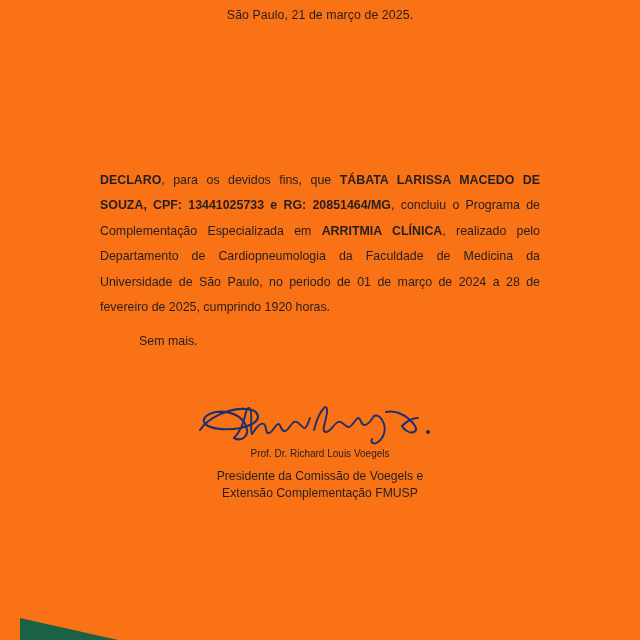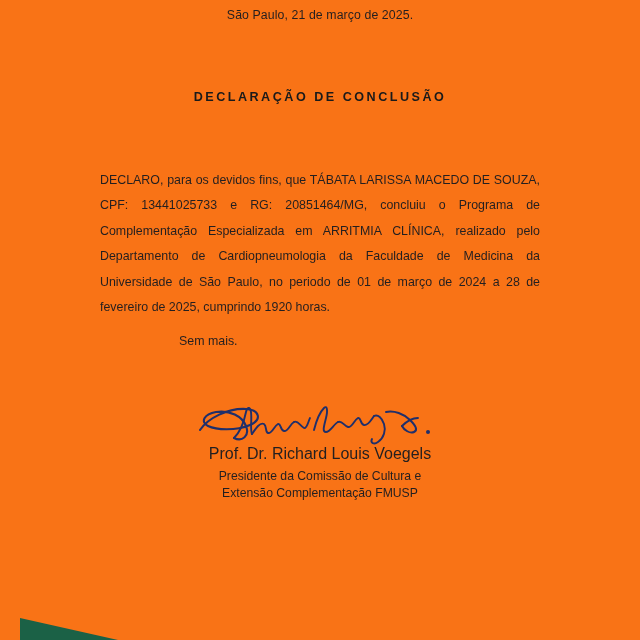--- a/index.html
+++ b/index.html
@@ -67,69 +67,67 @@
   }
   .body-para {
     margin: 0;
     font-size: 12.4px;
     line-height: 25.4px;
     text-align: justify;
     text-justify: inter-word;
     color: #231f20;
   }
   .body-para b {
-    font-weight: normal;
+    font-weight: bold;
   }
 
   .closing {
     position: absolute;
     top: 330px;
     left: 139px;
     font-size: 12.4px;
     line-height: 22px;
     color: #231f20;
-    margin-left: 40px;
   }
 
   
   .sign-block {
     position: absolute;
     top: 396px;
     left: 0;
     right: 0;
     text-align: center;
   }
   .signature-mark {
     display: block;
     margin: 0 auto;
     width: 260px;
     height: 52px;
   }
   .sign-name {
     margin-top: -4px;
-    font-size: 16px;
+    font-size: 10px;
     line-height: 19px;
     color: #231f20;
   }
   .sign-role {
     margin-top: 5px;
     font-size: 12.2px;
     line-height: 16.5px;
     color: #231f20;
   }
   .sign-role span { display: block; }
 </style>
 </head>
 <body>
 
 <div class="page">
 
   <div class="date-line">São Paulo, 21 de março de 2025.</div>
 
-  <div class="doc-title">DECLARAÇÃO DE CONCLUSÃO</div>
 
   <div class="body-block">
     <p class="body-para"><b>DECLARO</b><span>, para os devidos fins, que </span><b>TÁBATA LARISSA MACEDO DE SOUZA</b><b>, CPF: </b><b>13441025733</b><b> e RG: </b><b>20851464/MG</b><span>, concluiu o Programa de Complementação Especializada em </span><b>ARRITMIA CLÍNICA</b><span>, realizado pelo Departamento de Cardiopneumologia da Faculdade de Medicina da Universidade de São Paulo, no periodo de 01 de março de 2024 a 28 de fevereiro de 2025, cumprindo 1920 horas.</span></p>
   </div>
 
   <div class="closing">Sem mais.</div>
 
   <div class="sign-block">
 
     <svg class="signature-mark" viewBox="0 0 260 52" xmlns="http://www.w3.org/2000/svg">
@@ -143,21 +141,21 @@
         <path d="M184 20 C 188 18, 192 22, 194 28 C 196 34, 194 42, 188 46 C 184 49, 180 47, 182 43" stroke-width="1.9"></path>
         <path d="M196 16 C 204 14, 214 18, 220 24 C 226 30, 228 34, 224 36 C 220 38, 214 34, 212 30" stroke-width="2"></path>
         <path d="M212 30 C 216 26, 222 22, 228 22" stroke-width="1.8"></path>
       </g>
       <circle cx="238" cy="36" r="2" fill="#1f2f6b"></circle>
     </svg>
 
     <div class="sign-name">Prof. Dr. Richard Louis Voegels</div>
 
     <div class="sign-role">
-      <span>Presidente da Comissão de Cultura e</span>
+      <span>Presidente da Comissão de Voegels e</span>
       <span>Extensão Complementação FMUSP</span>
     </div>
   </div>
 
   <svg class="corner-wedge" viewBox="0 0 130 44" preserveAspectRatio="none" xmlns="http://www.w3.org/2000/svg">
     <polygon points="20,22 118,44 20,44" fill="#1b6146"></polygon>
   </svg>
 
 </div>
 

